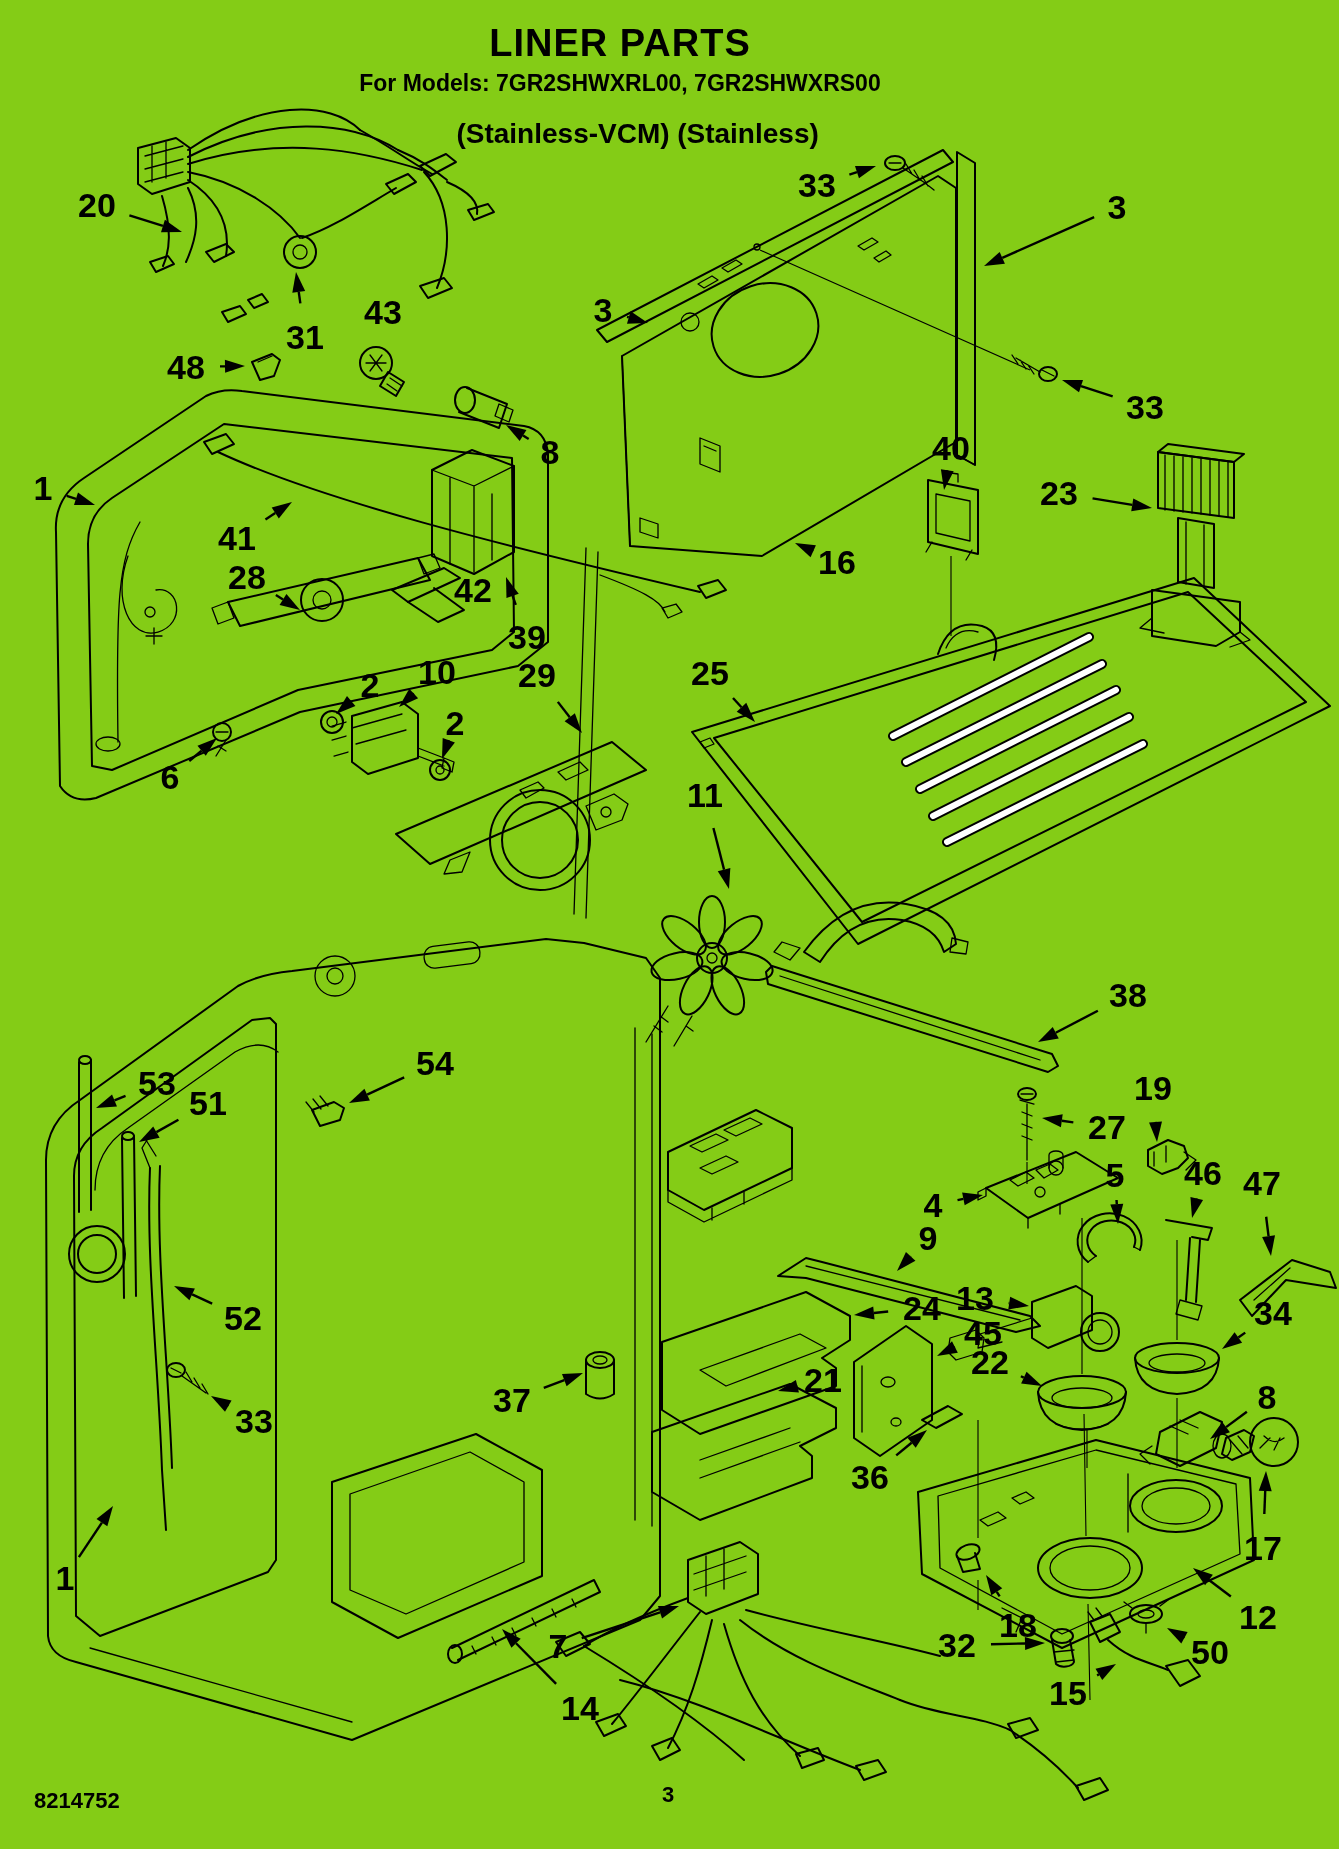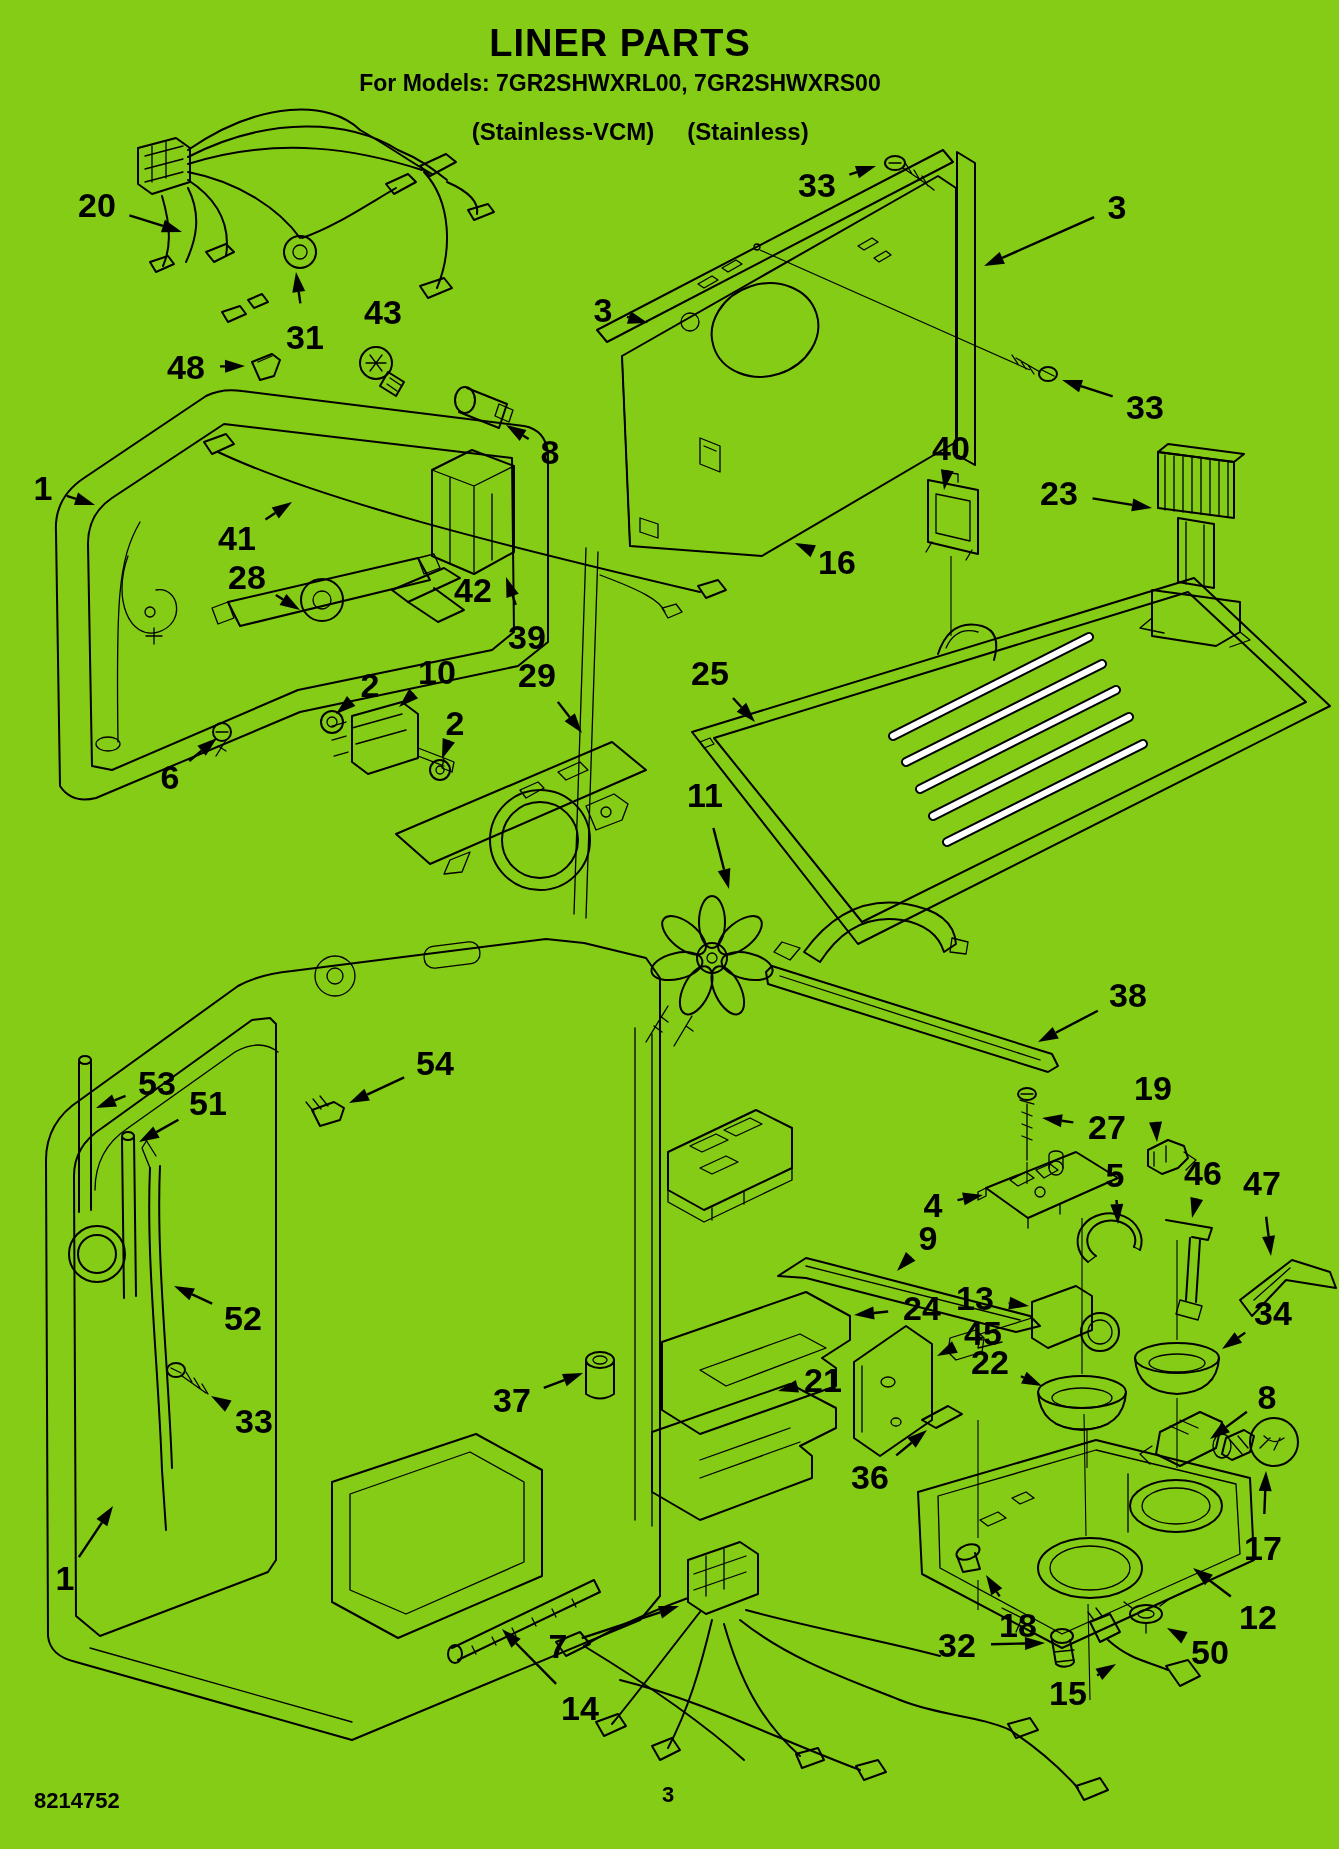--- a/index.html
+++ b/index.html
@@ -1,21 +1,21 @@
 <!DOCTYPE html>
 <html><head>
 <meta charset="utf-8">
 <style>
   html,body{margin:0;padding:0;}
   body{width:1339px;height:1849px;background:#ffffff;font-family:"Liberation Sans",sans-serif;}
   .page{position:relative;width:1339px;height:1849px;background:#84cc16;overflow:hidden;}
   .hdr{position:absolute;left:280px;top:24px;width:680px;text-align:center;color:#000;}
   .hdr .t1{font-size:38px;font-weight:bold;letter-spacing:1px;line-height:1.05;}
   .hdr .t2{font-size:23px;font-weight:bold;margin-top:6px;}
-  .finish{position:absolute;top:118px;transform:translateX(-50%);font-size:24px;font-weight:bold;color:#000;white-space:nowrap;}
+  .finish{position:absolute;top:118px;transform:translateX(-50%);font-size:28px;font-weight:bold;color:#000;white-space:nowrap;}
   .f1{left:563px;} .f2{left:748px;}
   .ftr-code{position:absolute;left:34px;top:1782px;font-size:22px;font-weight:600;color:#000;margin-top:6px;}
   .ftr-page{position:absolute;left:648px;top:1782px;width:40px;text-align:center;font-size:22px;font-weight:600;color:#000;}
   svg{position:absolute;left:0;top:0;}
   .p{fill:none;stroke:#000;stroke-width:2;stroke-linecap:round;stroke-linejoin:round;}
   .d{fill:none;stroke:#000;stroke-width:1.3;stroke-linecap:round;stroke-linejoin:round;}
   .x{fill:none;stroke:#000;stroke-width:1.1;}
   .ribB{fill:none;stroke:#000;stroke-width:10;stroke-linecap:round;}
   .ribW{fill:none;stroke:#fff;stroke-width:6;stroke-linecap:round;}
   .callout-num{font:bold 34px "Liberation Sans",sans-serif;fill:#000;}

